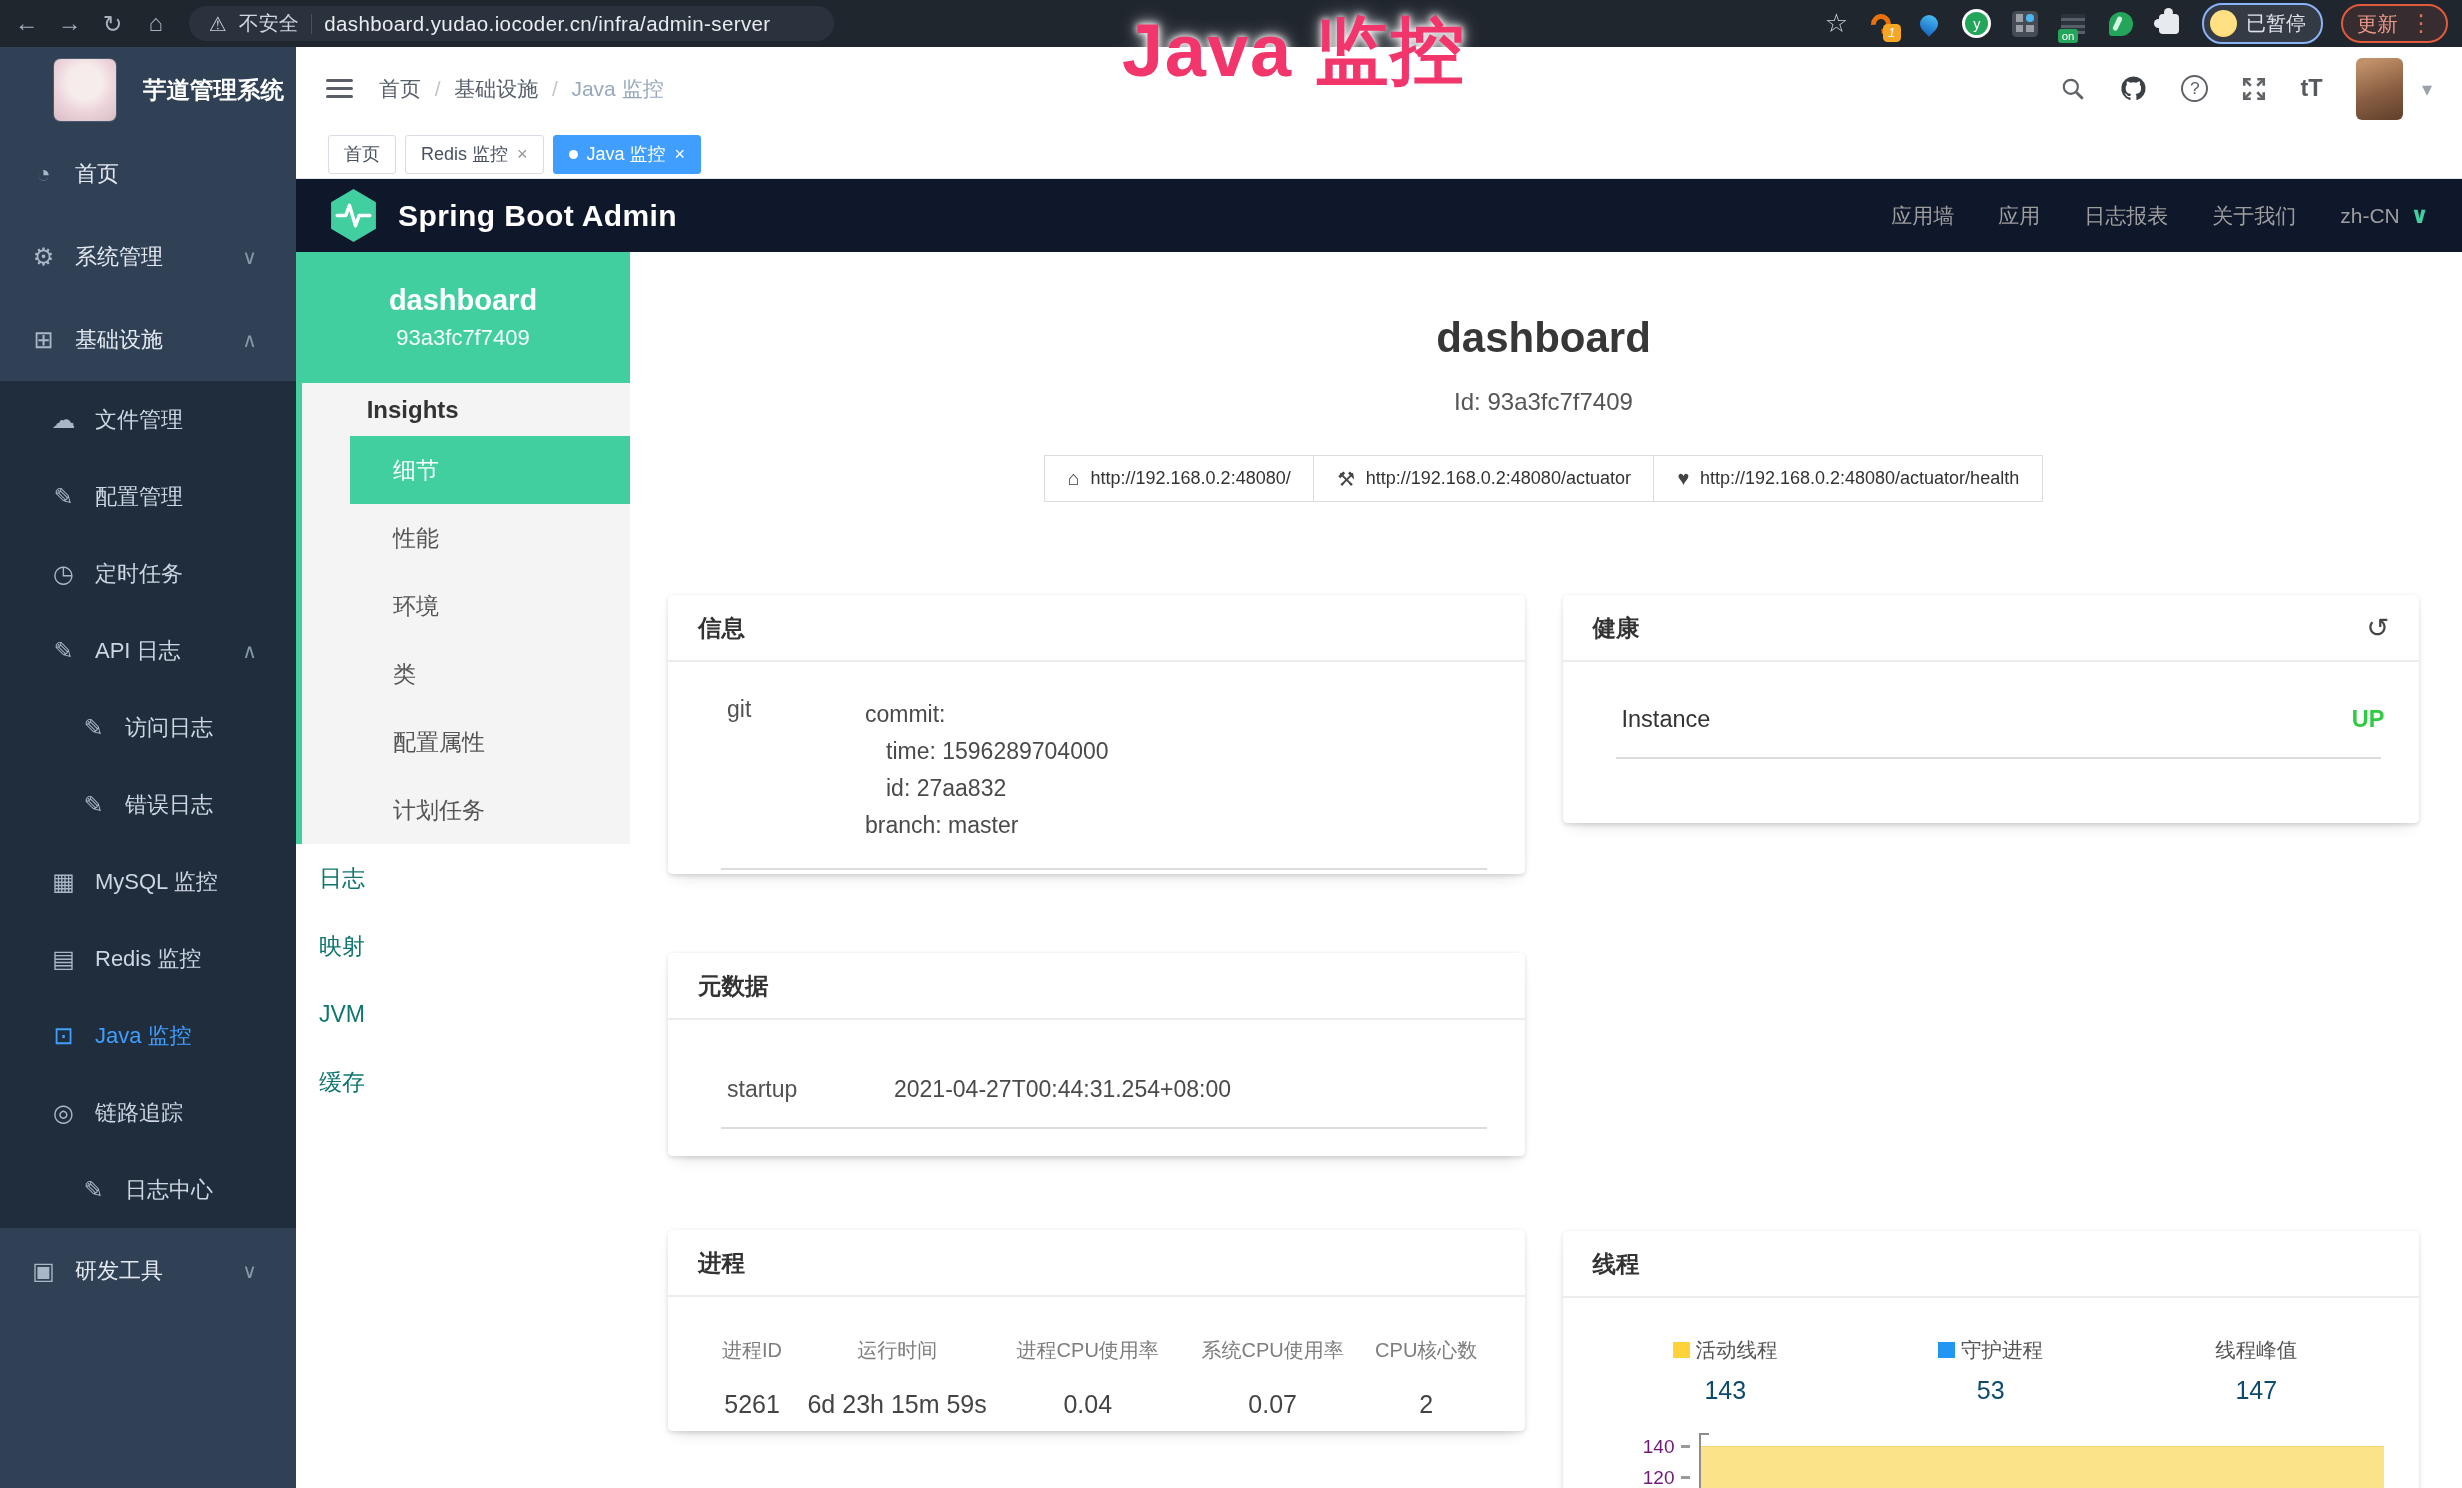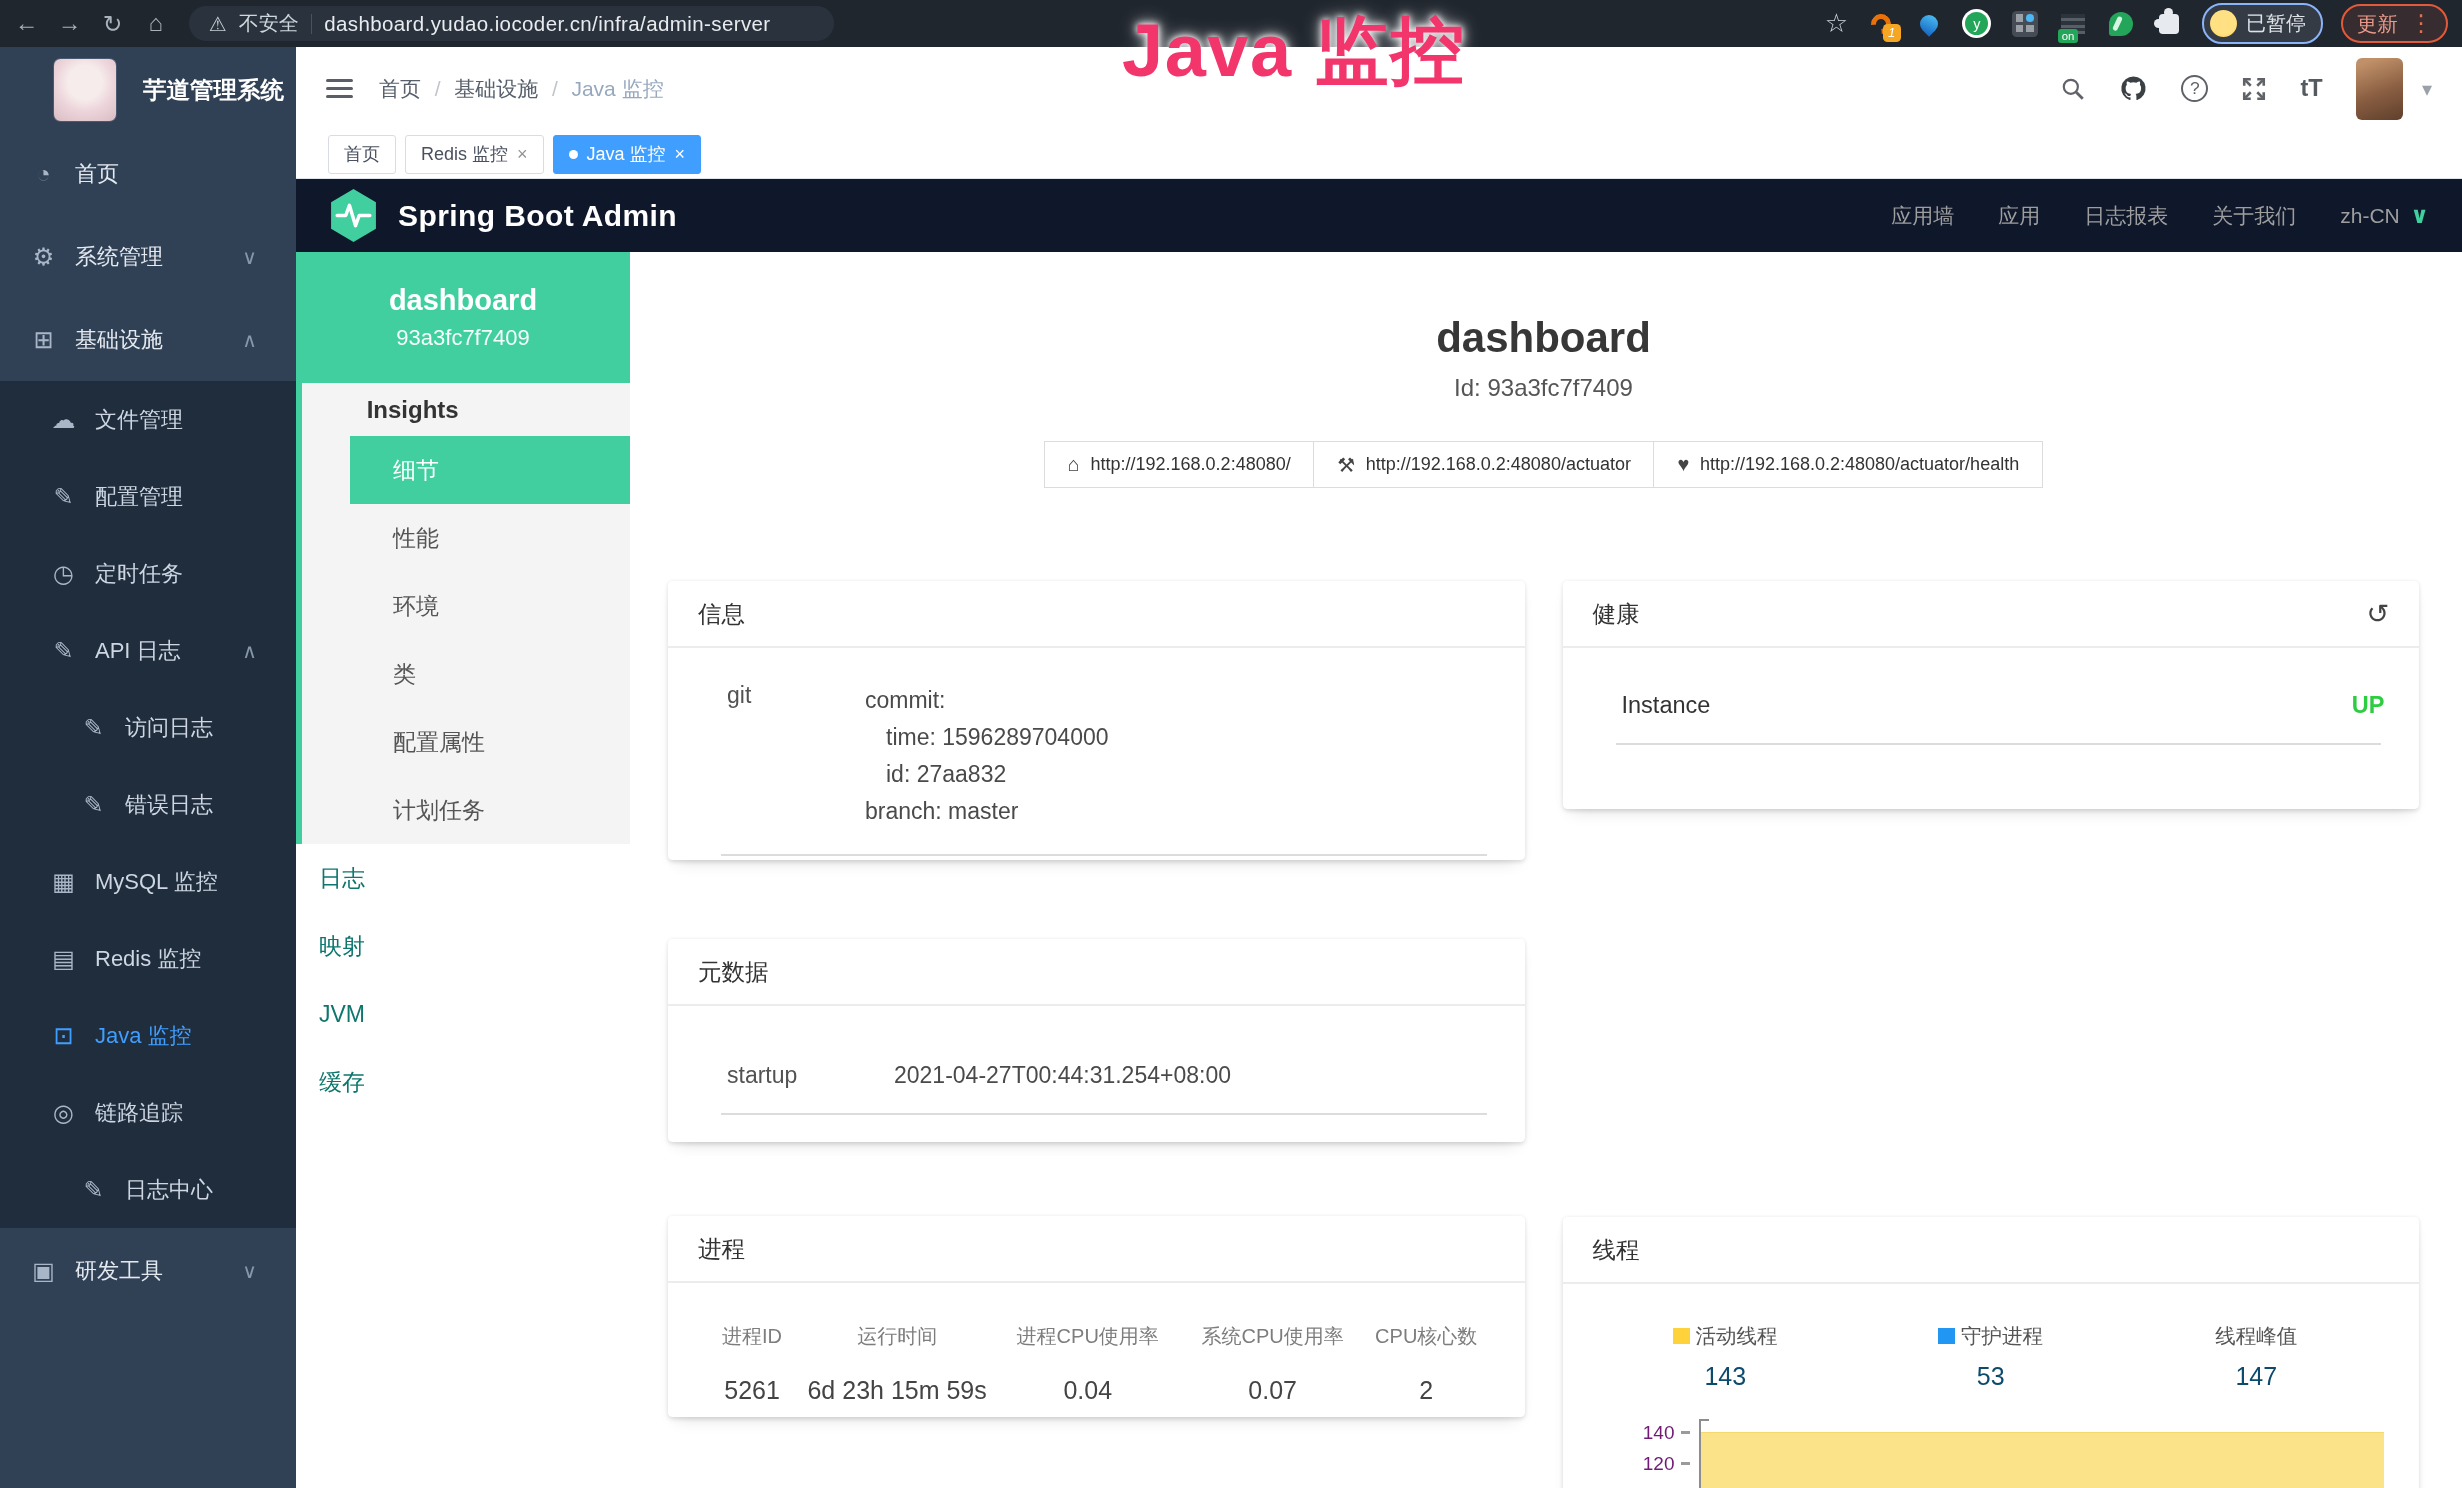--- a/index.html
+++ b/index.html
@@ -106,30 +106,30 @@
   .inst-id { font-size:22px; opacity:.95; }
   .group { border-left:6px solid #42cfa0; background:#f4f4f4;padding-left:48px; }
   .sec-title { height:53px; display:flex; align-items:center; padding-left:16.7px; font-size:24px; font-weight:bold; color:#333; }
   .g-item { height:68px; display:flex; align-items:center; padding-left:43px; font-size:23px; color:#555; cursor:pointer; }
   .g-item.active { background:#42cfa0; color:#fff; }
   .t-item { height:68px; display:flex; align-items:center; padding-left:23px; font-size:23px; color:#0f766e; cursor:pointer; background:#fff; }
 
   
   .sba-main { flex:1; background:#fff; padding:0 43px 0 38px; min-width:0; }
   .page-title { margin-top:62px; text-align:center; font-size:42px; font-weight:bold; color:#373737; }
-  .page-sub { margin-top:12px; text-align:center; font-size:24px; color:#555; }
+  .page-sub { margin-top:26px; text-align:center; font-size:24px; color:#555; }
   .chips { margin-top:39px; display:flex; justify-content:center; }
   .chip { height:47px; border:1.5px solid #dcdcdc; background:#fff; display:flex; align-items:center; gap:10.6px; padding:0 23px; font-size:18px; color:#333; cursor:pointer; }
   .chip + .chip { margin-left:-1.5px; }
   .chip .cic { font-size:20px; color:#444; }
   .cards { margin-top:93px; display:flex; gap:38px; }
   .col { width:857px; display:flex; flex-direction:column; }
   .card { background:#fff; border-radius:4.6px; box-shadow:0 1.5px 4.6px rgba(0,0,0,.13), 0 7.6px 16.7px -7.6px rgba(0,0,0,.16); overflow:hidden; }
   .card-h { height:67px; padding:0 30px; display:flex; align-items:center; justify-content:space-between; border-bottom:2.3px solid #ececec; }
-  .card-h .t { font-size:23.5px; font-weight:normal; color:#333; }
+  .card-h .t { font-size:23.5px; font-weight:bold; color:#333; }
   .card-h .hist { font-size:27px; color:#444; cursor:pointer; }
   .card-b { padding:23px 30px 0; }
   .card.info { height:279px; }
   .card.meta { height:203px; margin-top:79px; }
   .card.process { height:201px; margin-top:74px; }
   .card.health { height:228px; }
   .card.threads { height:319px; margin-top:408px; }
 
   .kv { display:flex; margin-top:10.6px; }
   .kv .k { margin-left:29px; width:138px; flex-shrink:0; font-size:23px; color:#525252; }

